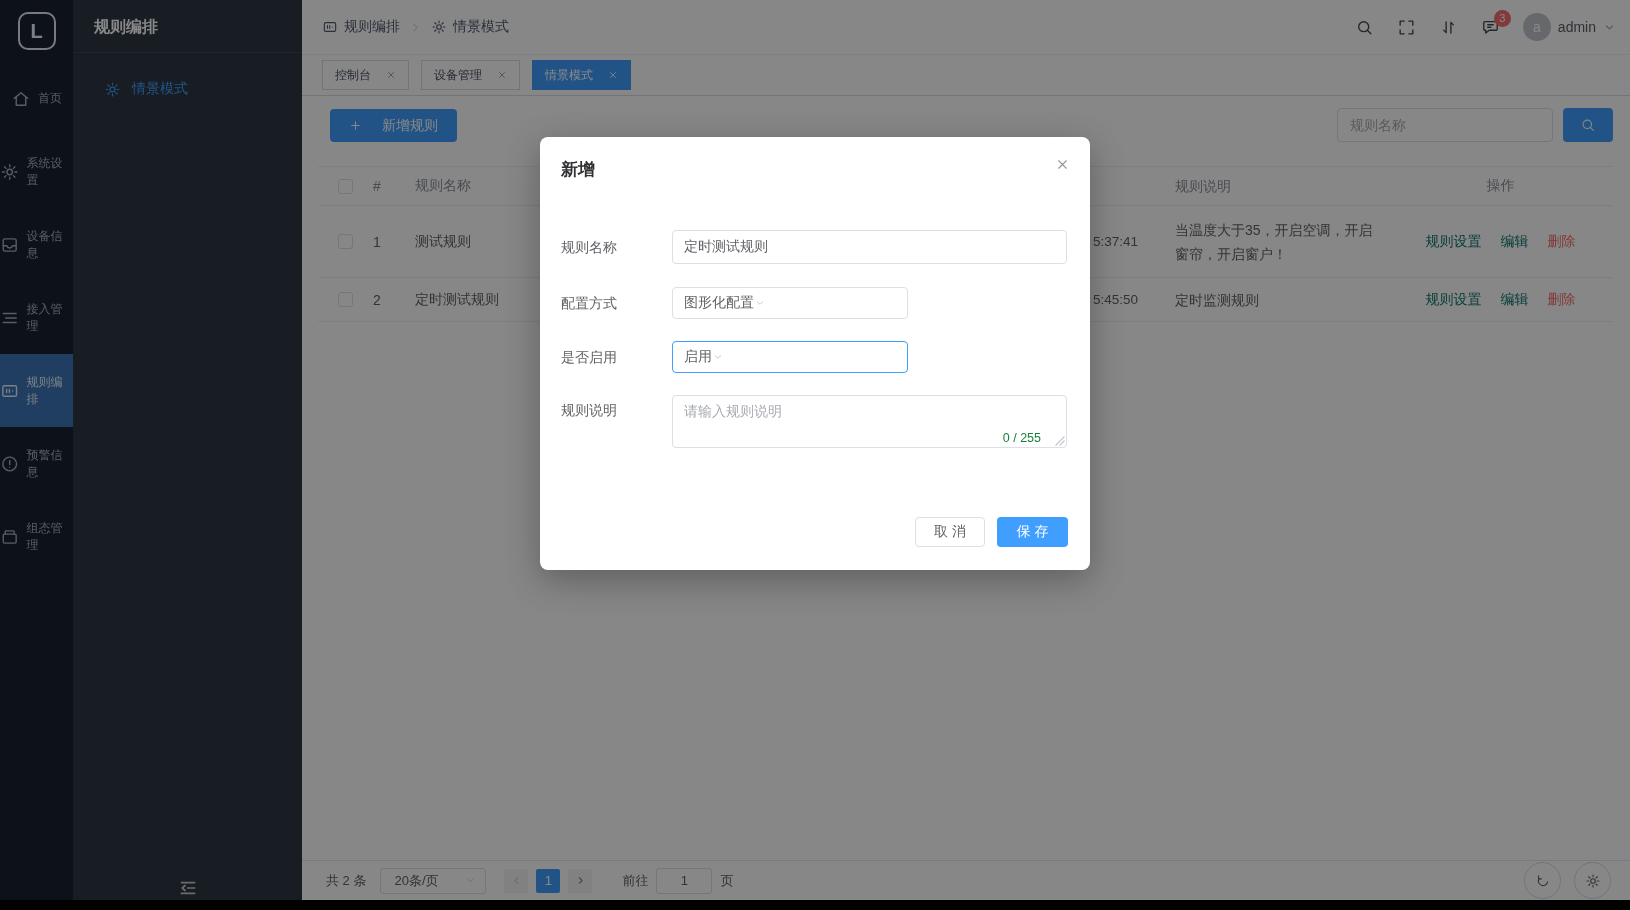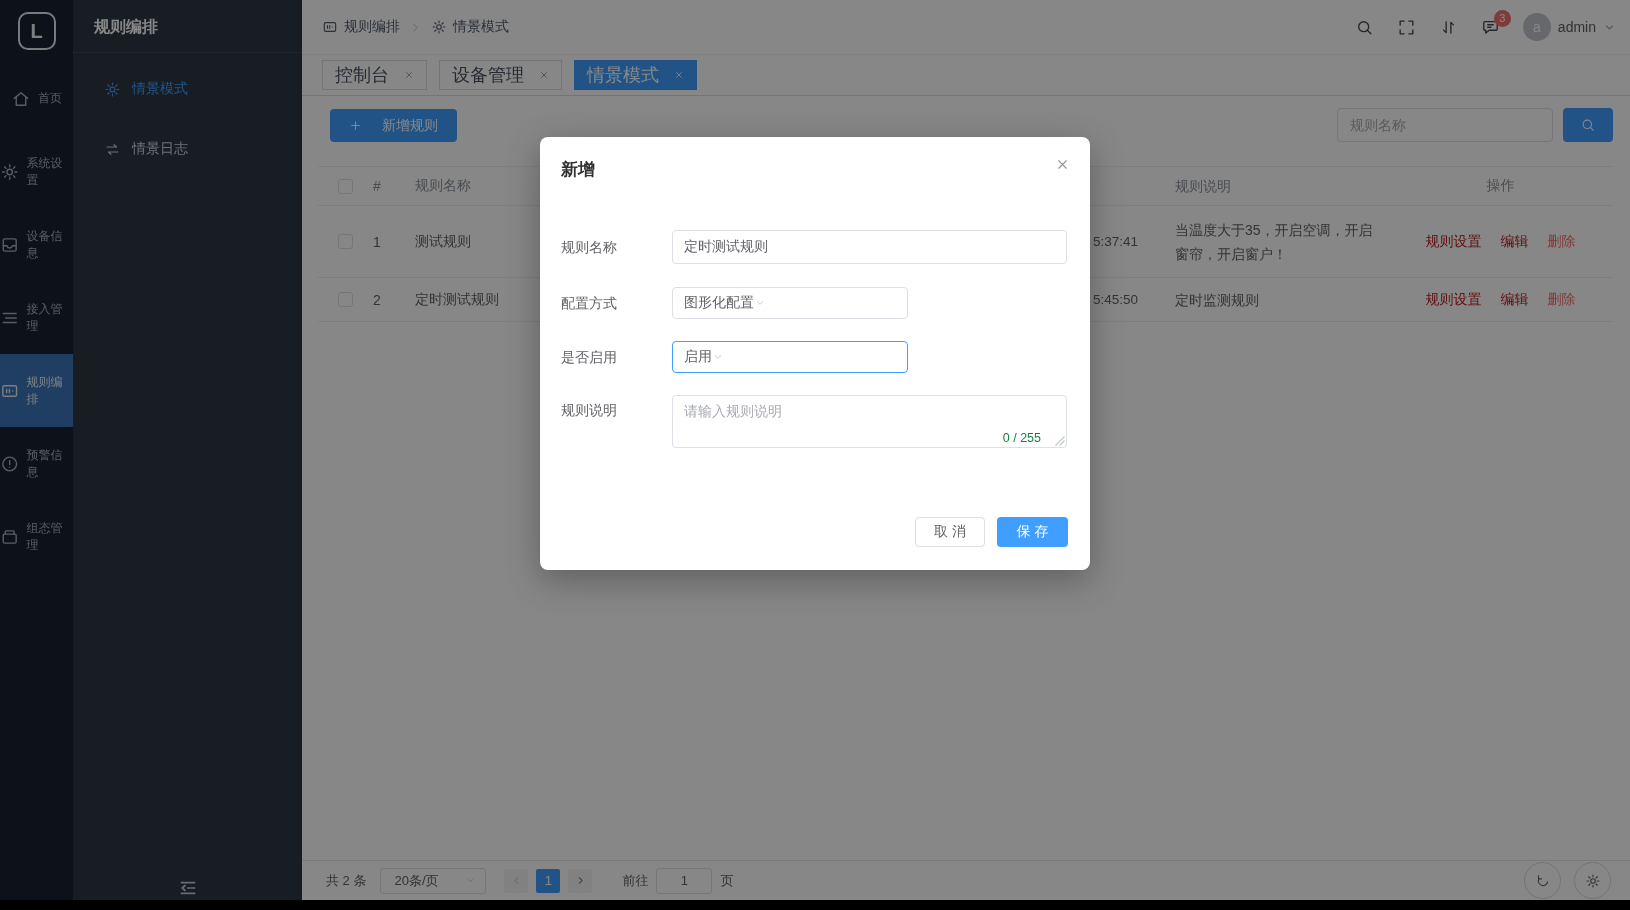--- a/index.html
+++ b/index.html
@@ -39,21 +39,21 @@
   .h-icon svg { width:19px; height:19px; }
   .chat-wrap { position:relative; }
   .badge { position:absolute; top:-8px; right:-11px; min-width:17px; height:17px; background:#f56c6c; border-radius:9px; color:#fff; font-size:11px; display:flex; align-items:center; justify-content:center; padding:0 4px; }
   .user { display:flex; align-items:center; gap:7px; cursor:pointer; }
   .avatar { width:28px; height:28px; border-radius:50%; background:#c0c4cc; color:#fff; font-size:14px; display:flex; align-items:center; justify-content:center; }
   .username { font-size:14px; color:#5a5e66; }
   .user svg { width:13px; height:13px; color:#5a5e66; }
 
   
   .tabs-bar { position:absolute; left:302px; top:54px; right:0; height:42px; background:#fff; border-top:1px solid #f0f0f0; border-bottom:1px solid #d8dce5; display:flex; align-items:center; gap:12px; padding-left:20px; z-index:2; }
-  .tab { height:30px; display:inline-flex; align-items:center; gap:15px; padding:0 12px; border:1px solid #d8dce5; background:#fff; color:#495060; font-size:18px; cursor:pointer; }
+  .tab { height:30px; display:inline-flex; align-items:center; gap:15px; padding:0 12px; border:1px solid #d8dce5; background:#fff; color:#495060; font-size:12px; cursor:pointer; }
   .tab svg { width:10px; height:10px; stroke-width:2; color:#8e939b; }
   .tab.active { background:#409eff; border-color:#409eff; color:#fff; }
   .tab.active svg { color:#fff; }
 
   
   .main { position:absolute; left:302px; top:96px; right:0; bottom:10px; background:#fff; z-index:1; }
   .add-btn { position:absolute; left:28px; top:13px; height:33px; display:inline-flex; align-items:center; gap:20px; padding:0 19px; background:#409eff; color:#fff; font-size:14px; border:none; border-radius:4px; cursor:pointer; }
   .add-btn svg { width:13px; height:13px; stroke-width:2; }
   .search-box { position:absolute; top:12px; right:77px; width:216px; height:34px; border:1px solid #dcdfe6; border-radius:4px; background:#fff; }
   .search-box input { width:100%; height:100%; border:none; outline:none; padding:0 12px; font-size:14px; color:#606266; background:transparent; font-family:inherit; }
@@ -69,21 +69,21 @@
   .tr.row-2 { height:44px; }
   .td-check { width:55px; display:flex; justify-content:center; }
   .checkbox { width:15px; height:15px; border:1px solid #dcdfe6; border-radius:3px; background:#fff; cursor:pointer; }
   .td-idx { width:42px; }
   .td-name { width:200px; }
   .td-spacer { flex:1; }
   .td-time { width:62px; font-size:13.5px; }
   .td-desc { width:233px; padding:0 10px 0 20px; line-height:24px; }
   .td-act { width:225px; display:flex; justify-content:center; gap:19px; }
   .td-act.head-label { display:block; text-align:center; }
-  .link { cursor:pointer; color:#b91c1c; }
+  .link { cursor:pointer; color:#0f766e; }
   .link.danger { color:#f56c6c; }
 
   
   .footer { position:absolute; left:0; right:0; bottom:0; height:40px; background:#fff; border-top:1px solid #e4e7ed; display:flex; align-items:center; gap:14px; padding:0 19px 0 24px; font-size:13px; color:#606266; }
   .psize { width:106px; height:26px; border:1px solid #dcdfe6; border-radius:3px; display:flex; align-items:center; justify-content:space-between; padding:0 9px 0 13px; cursor:pointer; }
   .psize svg { width:11px; height:11px; color:#c0c4cc; }
   .pager { display:flex; align-items:center; gap:8px; margin-left:4px; }
   .pg-btn { width:24px; height:24px; border-radius:2px; background:#f4f4f5; display:flex; align-items:center; justify-content:center; cursor:pointer; }
   .pg-btn svg { width:11px; height:11px; stroke-width:2.2; }
   .pg-prev { color:#c0c4cc; }
@@ -179,26 +179,20 @@
 
   <div class="sub-sidebar">
     <div class="sub-title">规则编排</div>
     <div class="sub-menu">
       <div class="sub-item active">
         <svg class="ic" viewBox="0 0 24 24">
             <circle cx="12" cy="12" r="3.4"></circle>
             <path d="M12 3v2.6M12 18.4V21M21 12h-2.6M5.6 12H3M18.4 5.6l-1.9 1.9M7.5 16.5l-1.9 1.9M18.4 18.4l-1.9-1.9M7.5 7.5L5.6 5.6"></path>
           </svg>
         <span>情景模式</span>
-      </div>
-      <div class="sub-item">
-        <svg class="ic" viewBox="0 0 24 24">
-            <path d="M4.5 8.5h13M14.3 5.3l3.2 3.2M19.5 15.5h-13M9.7 18.7l-3.2-3.2"></path>
-          </svg>
-        <span>情景日志</span>
       </div>
     </div>
     <div class="collapse-btn">
       <svg class="ic" viewBox="0 0 24 24">
           <path d="M4 5.5h16M11.5 12H20M4 18.5h16M8.5 9l-3.5 3 3.5 3"></path>
         </svg>
     </div>
   </div>
 
   <div class="header">

